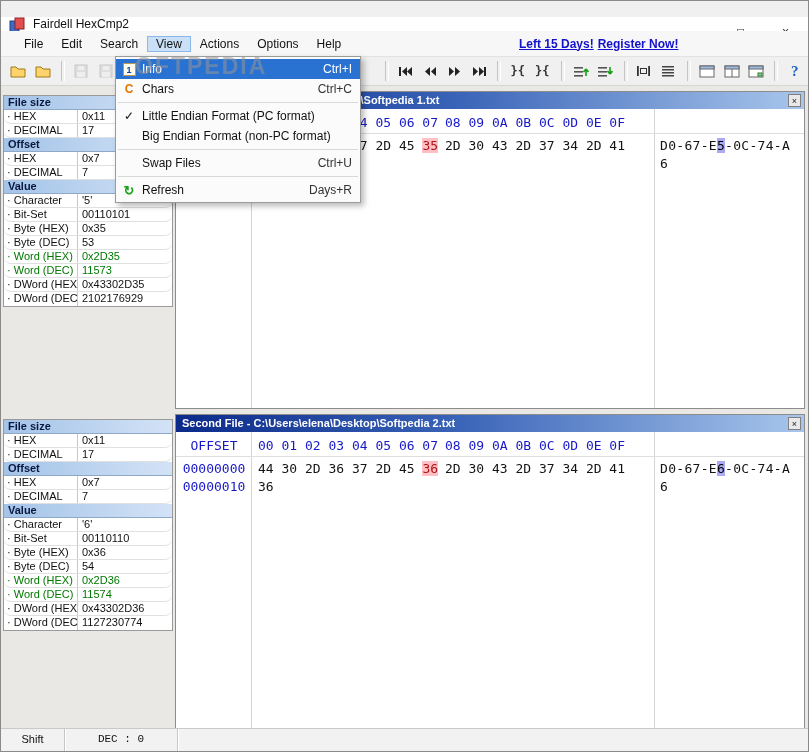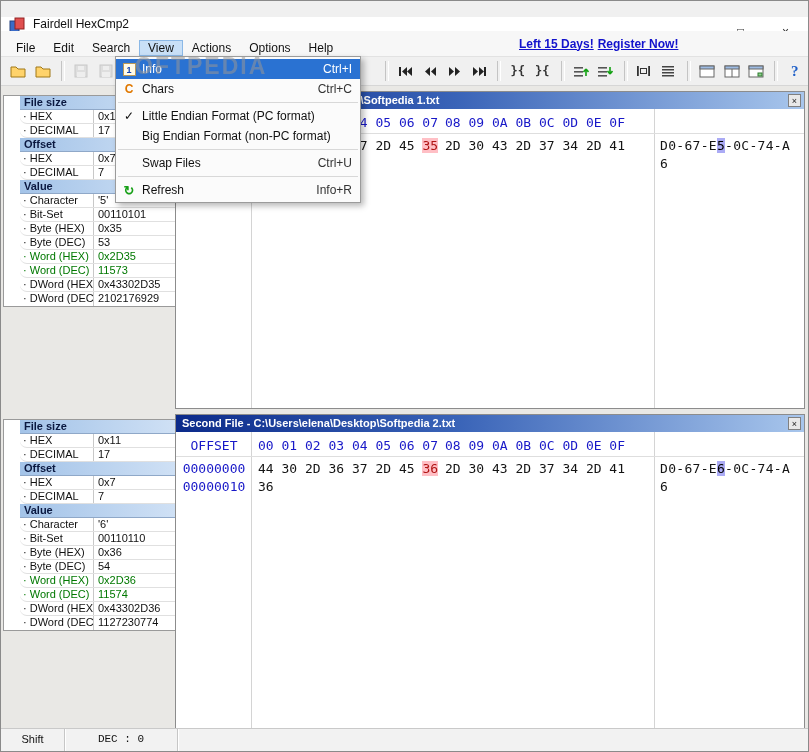--- a/index.html
+++ b/index.html
@@ -7,42 +7,42 @@
           box-sizing:border-box;overflow:hidden;font-family:"Liberation Sans",sans-serif;font-size:12px;color:#111;}
 
   
   .titlebar{position:absolute;left:0;top:16px;right:0;height:30px;background:#FFFFFF;display:flex;align-items:flex-start;}
   .app-icon{margin-left:8px;display:inline-flex;}
   .title-text{margin-left:8px;font-size:12px;color:#111;}
   .caption{position:absolute;right:0;top:0;height:30px;display:flex;}
   .cap-btn{width:45px;height:30px;display:flex;align-items:center;justify-content:center;font-size:12px;color:#333;}
 
   
-  .menubar{position:absolute;left:0;top:30px;right:0;height:25px;background:#F7F7F7;display:flex;align-items:flex-end;padding-left:6px;}
+  .menubar{position:absolute;left:0;top:30px;right:0;height:25px;background:#F7F7F7;display:flex;align-items:center;padding-left:14px;}
   .mb-item{padding:0 9px;display:flex;align-items:center;cursor:default;}
   .mb-item.active{background:#C9E0F7;border:1px solid #8BB8E6;padding:0 8px;}
   .trial{position:absolute;left:518px;top:0;height:25px;display:flex;align-items:center;gap:4px;
          color:#1212CC;font-weight:bold;}
   .trial span{text-decoration:underline;}
 
   
   .toolbar{position:absolute;left:0;top:55px;right:0;height:30px;background:#F0F0F0;border-top:1px solid #E2E2E2;
            border-bottom:1px solid #D6D6D6;box-sizing:border-box;display:flex;align-items:center;padding-left:6px;}
   .tb{width:23px;height:22px;display:flex;align-items:center;justify-content:center;margin-right:2px;}
   .tb.disabled{opacity:.45;filter:grayscale(1);}
   .tsep{width:2px;height:20px;border-left:1px solid #C4C4C4;border-right:1px solid #FFFFFF;margin:0 5px;}
   .tspacer{width:266px;}
   .glyph-btn{font-family:"DejaVu Sans Mono",monospace;font-weight:bold;font-size:12px;color:#333;}
   .help-glyph{font-weight:bold;font-size:15px;color:#1E5FC8;font-family:"Liberation Serif",serif;}
 
   
   .main{position:absolute;left:0;top:85px;right:0;bottom:22px;background:#E9E8E5;}
 
   
-  .info-table{position:absolute;left:2px;width:168px;background:#FFFFFF;border:1px solid #9A9A9A;font-size:11px;padding-left:16px;}
+  .info-table{position:absolute;left:2px;width:168px;background:#FFFFFF;border:1px solid #9A9A9A;font-size:11px;}
   .info-header{box-sizing:border-box;height:14px;line-height:13px;padding-left:4px;font-weight:bold;color:#0A1840;
                background:linear-gradient(90deg,#A3C3E8,#D3E3F6);border-bottom:1px solid #8FA8C8;}
   .info-row{box-sizing:border-box;height:14px;line-height:13px;display:flex;border-bottom:1px solid #E0E0E0;border-radius:7px;}
   .info-row:last-child{border-bottom:none;}
   .info-label{width:74px;padding-left:3px;border-right:1px solid #C8C8C8;box-sizing:border-box;white-space:nowrap;overflow:hidden;}
   .info-value{flex:1;padding-left:4px;white-space:nowrap;overflow:hidden;}
   .info-row.green .info-label,.info-row.green .info-value{color:#007800;}
   #info1{top:9px;}
   #info2{top:333px;}
 
@@ -451,19 +451,19 @@
     <div class="msep"></div>
     <div class="mi">
       <span class="mi-icon"></span>
       <span class="mi-label">Swap Files</span>
       <span class="mi-shortcut">Ctrl+U</span>
     </div>
     <div class="msep"></div>
     <div class="mi">
       <span class="mi-icon icon-refresh">↻</span>
       <span class="mi-label">Refresh</span>
-      <span class="mi-shortcut">Info+R</span>
+      <span class="mi-shortcut">Days+R</span>
     </div>
   </div>
 
   <div class="watermark">OFTPEDIA</div>
 
 </div>
 
 </body></html>

